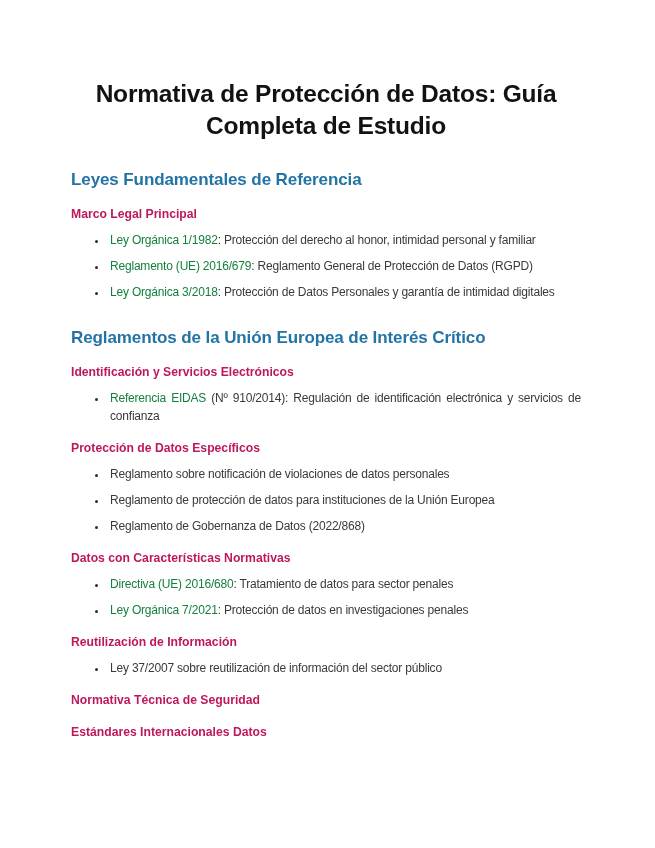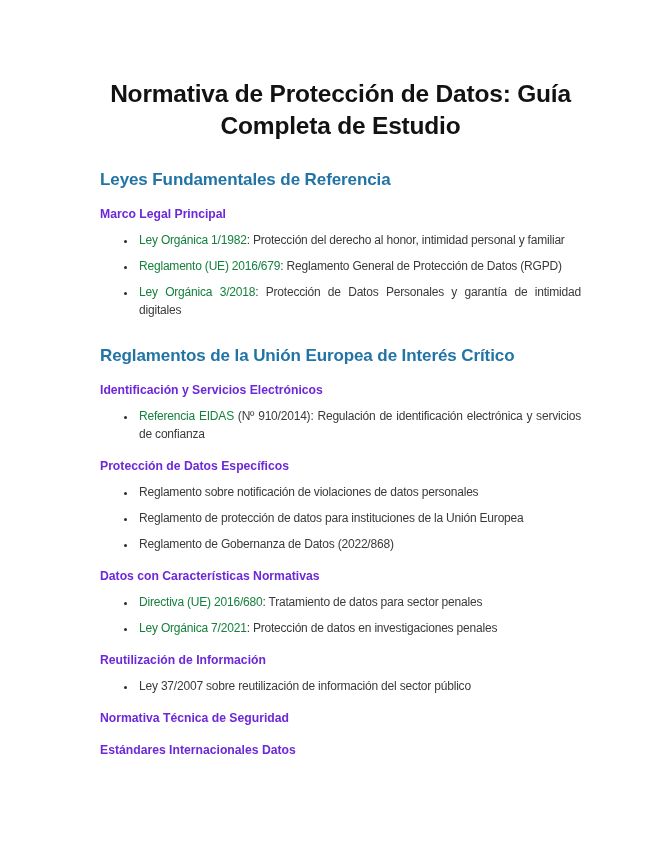--- a/index.html
+++ b/index.html
@@ -8,21 +8,21 @@
     width: 655px;
     height: 848px;
     background: #ffffff;
     font-family: "Liberation Sans", "DejaVu Sans", sans-serif;
     color: #3a3a3a;
     overflow: hidden;
   }
   .page {
     width: 655px;
     height: 848px;
-    padding: 56px 74px 40px 100px;
+    padding: 56px 74px 40px 71px;
     background: #ffffff;
   }
   .doc-title {
     font-size: 24.5px;
     line-height: 1.32;
     font-weight: 700;
     color: #121212;
     text-align: center;
     letter-spacing: -0.2px;
     margin: 22px 4px 6px 4px;
@@ -31,21 +31,21 @@
     color: var(--accent, #2274a5);
     font-size: 17px;
     font-weight: 700;
     letter-spacing: -0.1px;
     margin: 26px 0 0 0;
     line-height: 1.3;
   }
   .sub {
     font-size: 12.2px;
     font-weight: 700;
-    color: #6d28d9;
+    color: #be185d;
     margin: 15px 0 0 0;
     line-height: 1.4;
   }
   ul.bullets {
     margin: 5px 0 2px 0;
     padding-left: 37px;
     list-style: disc;
   }
   ul.bullets li {
     font-size: 12px;

